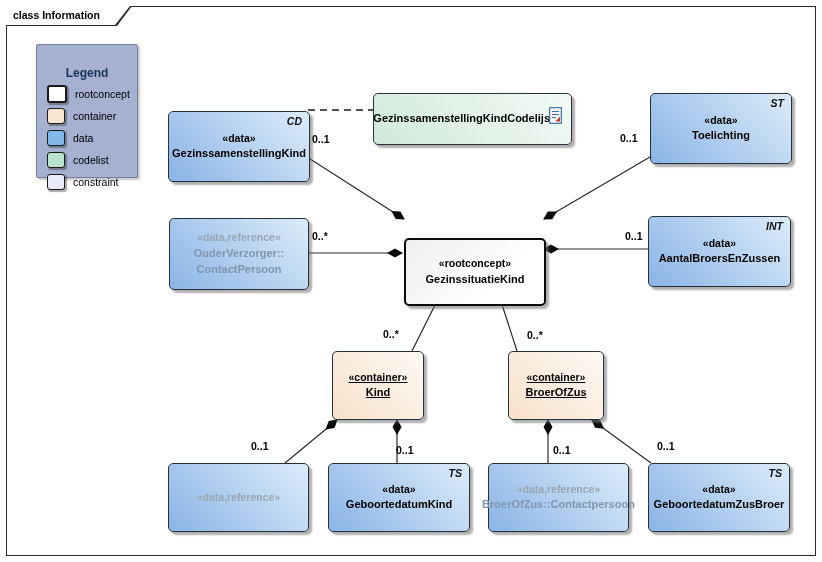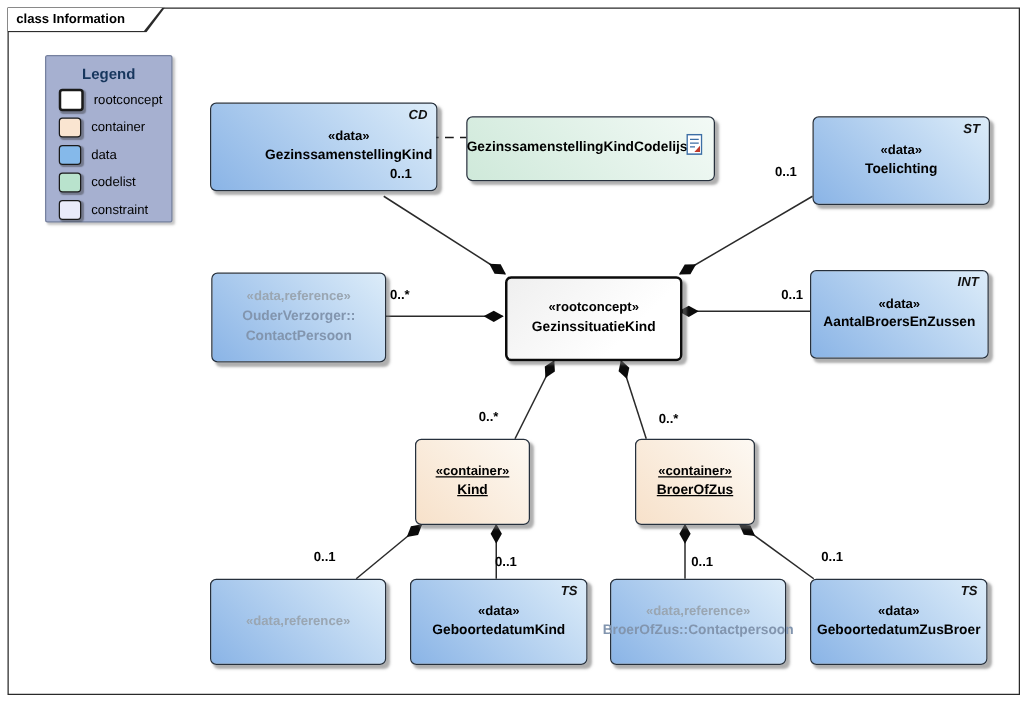--- a/index.html
+++ b/index.html
@@ -10,46 +10,46 @@
   #frame{position:absolute;left:6px;top:6px;right:6px;bottom:6px;border:1px solid #2a2a2a;}
   
   .tab-outer{position:absolute;left:6px;top:6px;width:126px;height:20px;background:#2a2a2a;
     clip-path:polygon(0 0,100% 0,calc(100% - 15px) 100%,0 100%);}
   .tab-inner{position:absolute;left:0px;top:0px;width:124px;height:19px;background:#ffffff;
     clip-path:polygon(0 0,100% 0,calc(100% - 15px) 100%,0 100%);}
   .tab-inner span{display:block;padding-left:7px;line-height:18px;font-size:10.5px;font-weight:bold;color:#000;}
   
   #legend{position:absolute;left:36px;top:44px;width:100px;height:132px;background:#a6b0d0;
     border:1px solid #76819f;border-radius:2px;box-shadow:2px 2px 2px rgba(90,90,90,.35);}
-  #legend .legend-title{text-align:center;font-size:12px;font-weight:bold;color:#17365d;margin-top:7px;}
+  #legend .legend-title{text-align:center;font-size:12px;font-weight:bold;color:#17365d;margin-top:21px;}
   .legend-row{display:flex;align-items:center;gap:8px;margin:6px 0 0 10px;height:16px;}
   .swatch{width:16px;height:14px;border:1.4px solid #1a1a1a;border-radius:3px;
     box-shadow:1.5px 1.5px 1px rgba(40,40,40,.4);background:#fff;flex:0 0 auto;}
   .swatch.thick{border-width:2.4px;}
   .legend-row .lbl{font-size:10.5px;color:#000;}
   
   .node{position:absolute;border:1.3px solid #26303c;border-radius:5px;
     box-shadow:3px 3px 2px rgba(110,110,110,.55);
     display:flex;flex-direction:column;align-items:center;justify-content:center;
     text-align:center;line-height:1.45;}
   .node .stereo{font-size:10.5px;font-weight:bold;color:#000;}
   .node .nname{font-size:11px;font-weight:bold;color:#000;}
   .node.data{background:linear-gradient(225deg,#dcecf9 0%,#8ab4e6 100%);}
   .node.container{background:linear-gradient(225deg,#fdf9f3 0%,#f7e1ca 100%);text-decoration:underline;}
   .node.codelist{background:linear-gradient(225deg,#f3faf6 0%,#cfe9da 100%);}
   .node.root{background:linear-gradient(135deg,#efefef 0%,#ffffff 70%);border:2.6px solid #0b0b0b;}
   .node.ref .stereo{color:#9aa6b2;}
   .node.ref .nname{color:#8295ae;}
   .tmark{position:absolute;top:2px;right:7px;font-size:10.5px;font-style:italic;font-weight:bold;color:#111;}
   
-  #n-gez{left:168px;top:82px;width:140px;height:69px;padding-left:40px;}
+  #n-gez{left:168px;top:111px;width:140px;height:69px;}
   #n-codelijst{left:373px;top:93px;width:197px;height:50px;}
   #n-toel{left:650px;top:93px;width:140px;height:69px;justify-content:center;}
   #n-ouder{left:169px;top:218px;width:138px;height:70px;}
-  #n-root{left:404px;top:221px;width:138px;height:64px;}
+  #n-root{left:404px;top:238px;width:138px;height:64px;}
   #n-aantal{left:648px;top:216px;width:141px;height:69px;}
   #n-kind{left:332px;top:351px;width:90px;height:67px;}
   #n-broer{left:508px;top:351px;width:94px;height:67px;}
   #n-kindcontact{left:168px;top:463px;width:139px;height:67px;}
   #n-gebkind{left:328px;top:463px;width:140px;height:67px;}
   #n-broercontact{left:488px;top:463px;width:139px;height:67px;}
   #n-gebzusbroer{left:648px;top:463px;width:140px;height:67px;}
   
   .doc-icon{position:absolute;right:9px;top:13px;width:13px;height:17px;}
   

